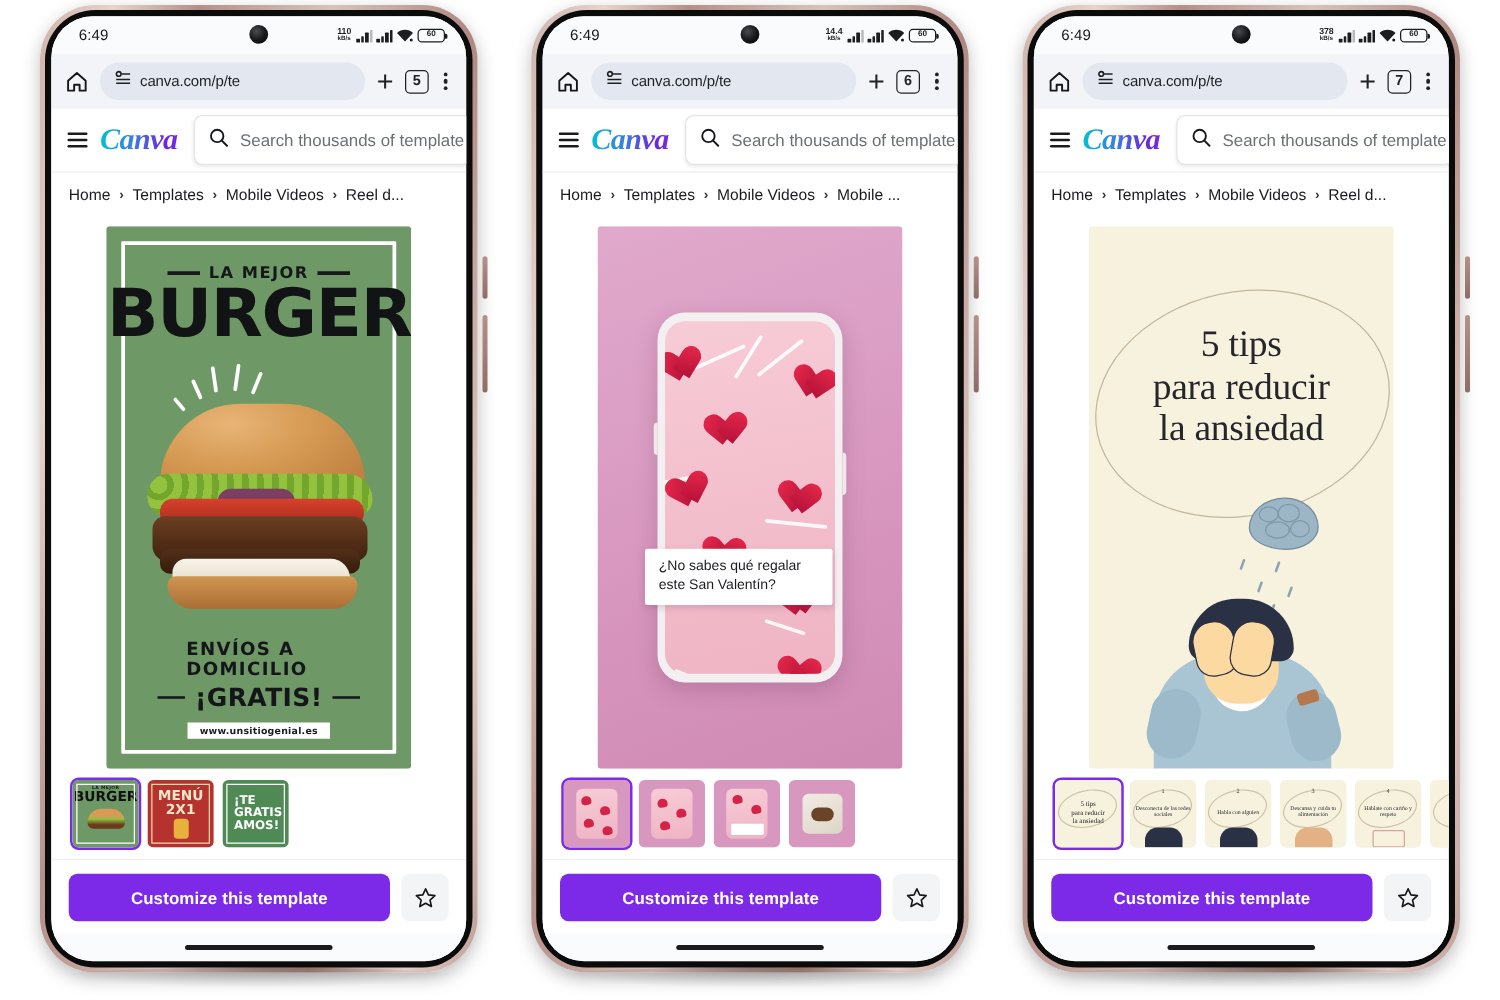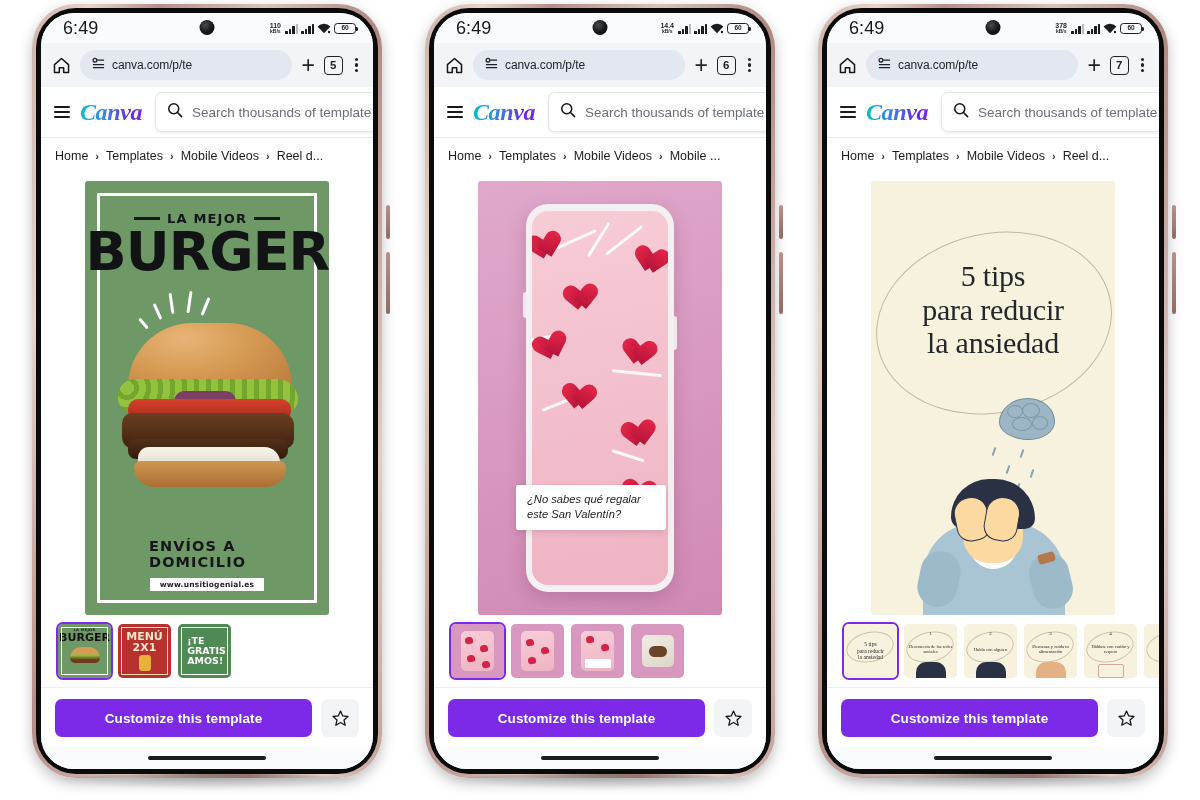--- a/index.html
+++ b/index.html
@@ -68,21 +68,21 @@
     height: 30px;
     display: flex;
     align-items: center;
     justify-content: space-between;
     padding: 0 17px 0 22px;
     position: relative;
     flex: 0 0 auto;
     background: #fafbfd;
   }
   .sb-time {
-    font-size: 18px;
+    font-size: 12px;
     color: #15171a;
     letter-spacing: .1px;
   }
   .camera {
     position: absolute;
     left: 50%; top: 7px;
     transform: translateX(-50%);
     width: 15px; height: 15px;
     border-radius: 50%;
     background: radial-gradient(circle at 38% 34%, #4a4c52 0%, #1a1b1e 48%, #000 100%);
@@ -392,27 +392,26 @@
     margin-top: 8px;
     background: #fff;
     padding: 2px 10px;
     font-family: "DejaVu Sans", sans-serif;
     font-size: 7.5px; font-weight: 700; color: #1a1c20; letter-spacing: .2px;
   }
 
   
   .tpl-val { width:100%; height:100%; background: linear-gradient(160deg,#e0a9cc 0%, #d897bf 55%, #cf8ab4 100%); position:relative; display:flex; align-items:center; justify-content:center;}
   .val-phone {
-    width: 148px; height: 388px;
+    width: 148px; height: 296px;
     border-radius: 22px;
     background: #f4eff0;
     box-shadow: 0 6px 18px rgba(120,60,95,.28);
     padding: 7px 6px;
     position: relative;
-    font-style: italic;
   }
   .val-phone::before{
     content:''; position:absolute; left:-3px; top:88px; width:3px; height:26px;
     background:#efe9ea; border-radius:3px 0 0 3px;
   }
   .val-phone::after{
     content:''; position:absolute; right:-3px; top:112px; width:3px; height:34px;
     background:#efe9ea; border-radius:0 3px 3px 0;
   }
   .val-scr {
@@ -685,20 +684,25 @@
                 <div class="onion"></div>
                 <div class="tomato"></div>
                 <div class="patty"></div>
                 <div class="patty2"></div>
                 <div class="cheese-wh"></div>
                 <div class="bun-bot"></div>
               </div>
 
               <div class="bm-bottom">
                 <div class="bm-ship">ENVÍOS A DOMICILIO</div>
+                <div class="bm-free-row">
+                  <div class="dash"></div>
+                  <div class="bm-free">¡GRATIS!</div>
+                  <div class="dash"></div>
+                </div>
                 <div class="bm-url">www.unsitiogenial.es</div>
               </div>
             </div>
           </div>
         </div>
 
         <div class="thumbrow">
           <div class="thumb sel">
             <div class="th-burger">
                 <div class="fr"></div>

